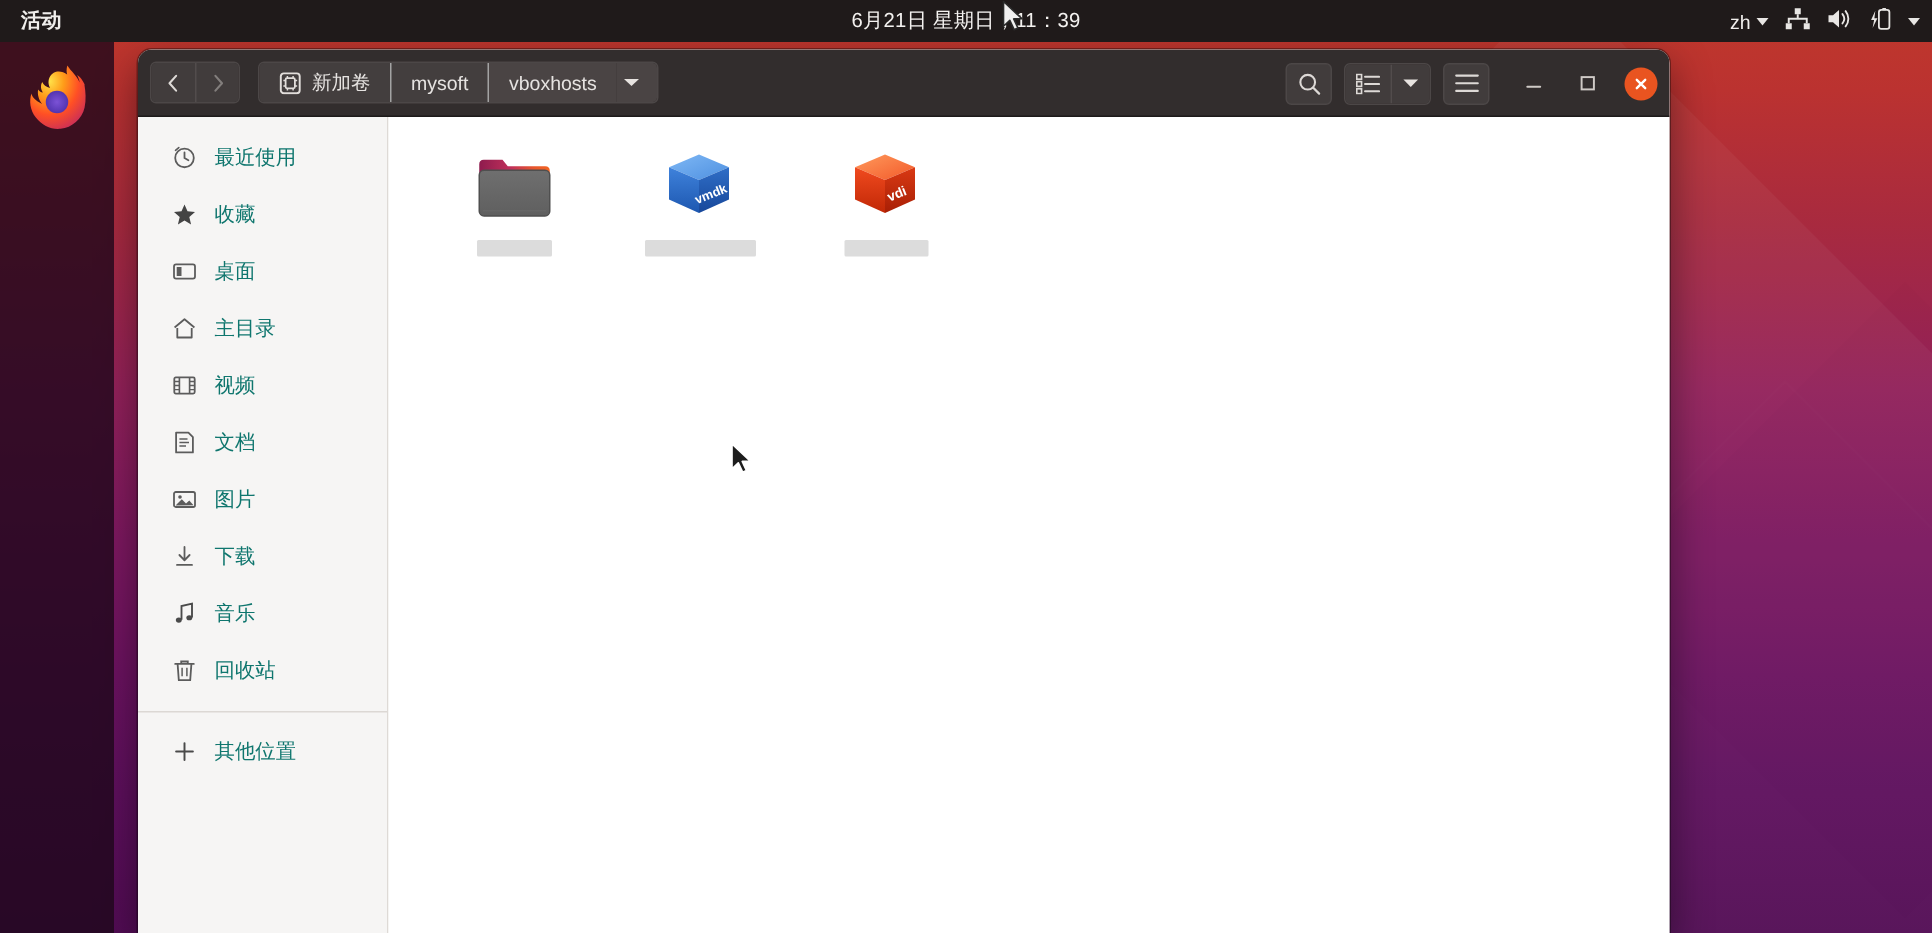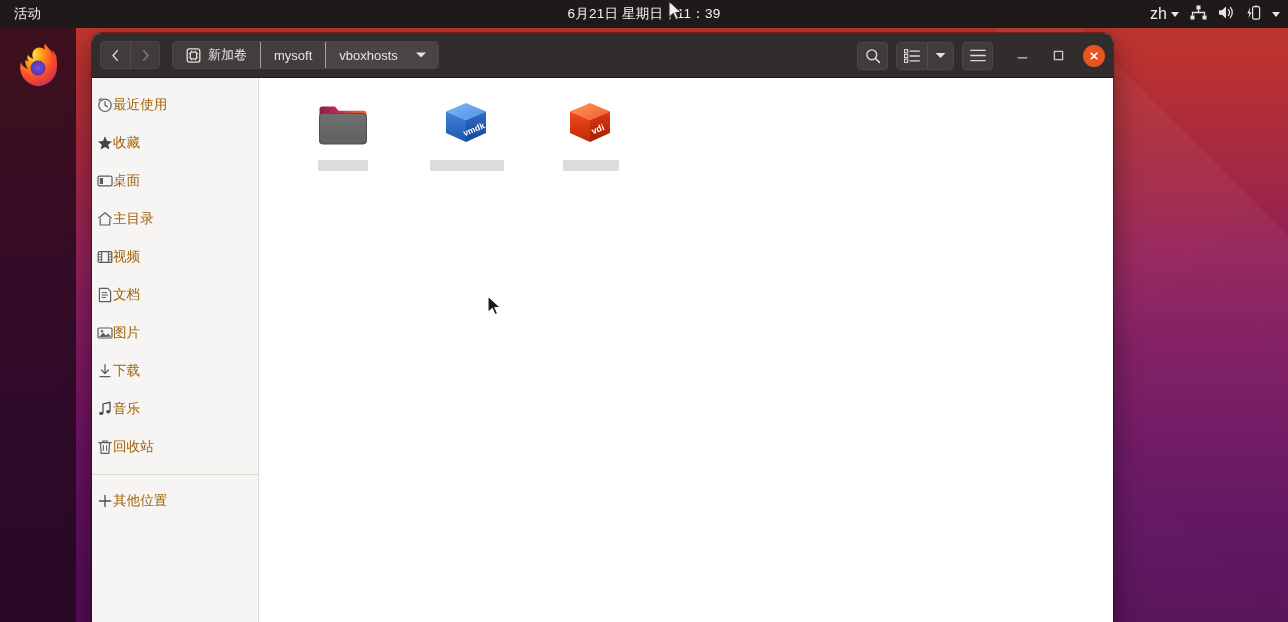--- a/index.html
+++ b/index.html
@@ -36,31 +36,31 @@
 
   
   #topbar {
     position: absolute; left: 0; top: 0; width: 1288px; height: 28px;
     background: #1f1a1a; color: #f2f1f0;
     display: flex; align-items: center; z-index: 60;
     font-size: 13.5px;
   }
   #activities {
     padding: 0 12px 0 14px; height: 28px; line-height: 28px;
-    font-size: 13.5px; color: #f0eeec; cursor: default;
+    font-size: 13.5px; color: #f0eeec; cursor: default; font-weight: bold;
   }
   #clock {
     position: absolute; left: 0; right: 0; text-align: center;
     font-size: 13.5px; color: #f4f2f0; letter-spacing: .2px;
   }
   #tray {
     position: absolute; right: 8px; top: 0; height: 28px;
     display: flex; align-items: center; gap: 11px;
   }
-  #tray .lang { font-size: 16px; color: #f0eeec; }
+  #tray .lang { font-size: 13px; color: #f0eeec; }
   .caret-d {
     width: 0; height: 0; border-left: 4.5px solid transparent;
     border-right: 4.5px solid transparent; border-top: 5px solid #e8e6e4;
   }
   .tray-item { display: flex; align-items: center; gap: 4px; }
 
   
   #dock {
     position: absolute; left: 0; top: 28px; width: 76px; height: 594px;
     background: rgba(30,8,26,.80); z-index: 50;
@@ -137,22 +137,22 @@
   }
 
   
   #wbody { flex: 1; display: flex; min-height: 0; }
   #sidebar {
     width: 167px; flex: 0 0 167px; background: #f6f5f4;
     border-right: 1px solid #dedad6; padding-top: 8px;
     font-size: 13.6px; color: #2b2b2b;
   }
   .sb-item {
-    display: flex; align-items: center; height: 38px;
-    padding-left: 4px; cursor: default; color: #a16207;
+    display: flex; align-items: center; gap: 12px; height: 38px;
+    padding-left: 22px; cursor: default; color: #0f766e;
   }
   .sb-ico { width: 17px; height: 17px; display: flex; align-items: center;
     justify-content: center; color: #5c5c5c; flex: 0 0 17px; }
   .sb-sep { height: 1px; background: #dcd8d4; margin: 8px 0 7px 0; }
 
   #content { flex: 1; background: #ffffff; position: relative;
     padding: 16px 0 0 22px; }
   .grid { display: flex; flex-wrap: wrap; align-items: flex-start; }
   .fitem {
     width: 124px; padding-top: 2px; display: flex; flex-direction: column;

